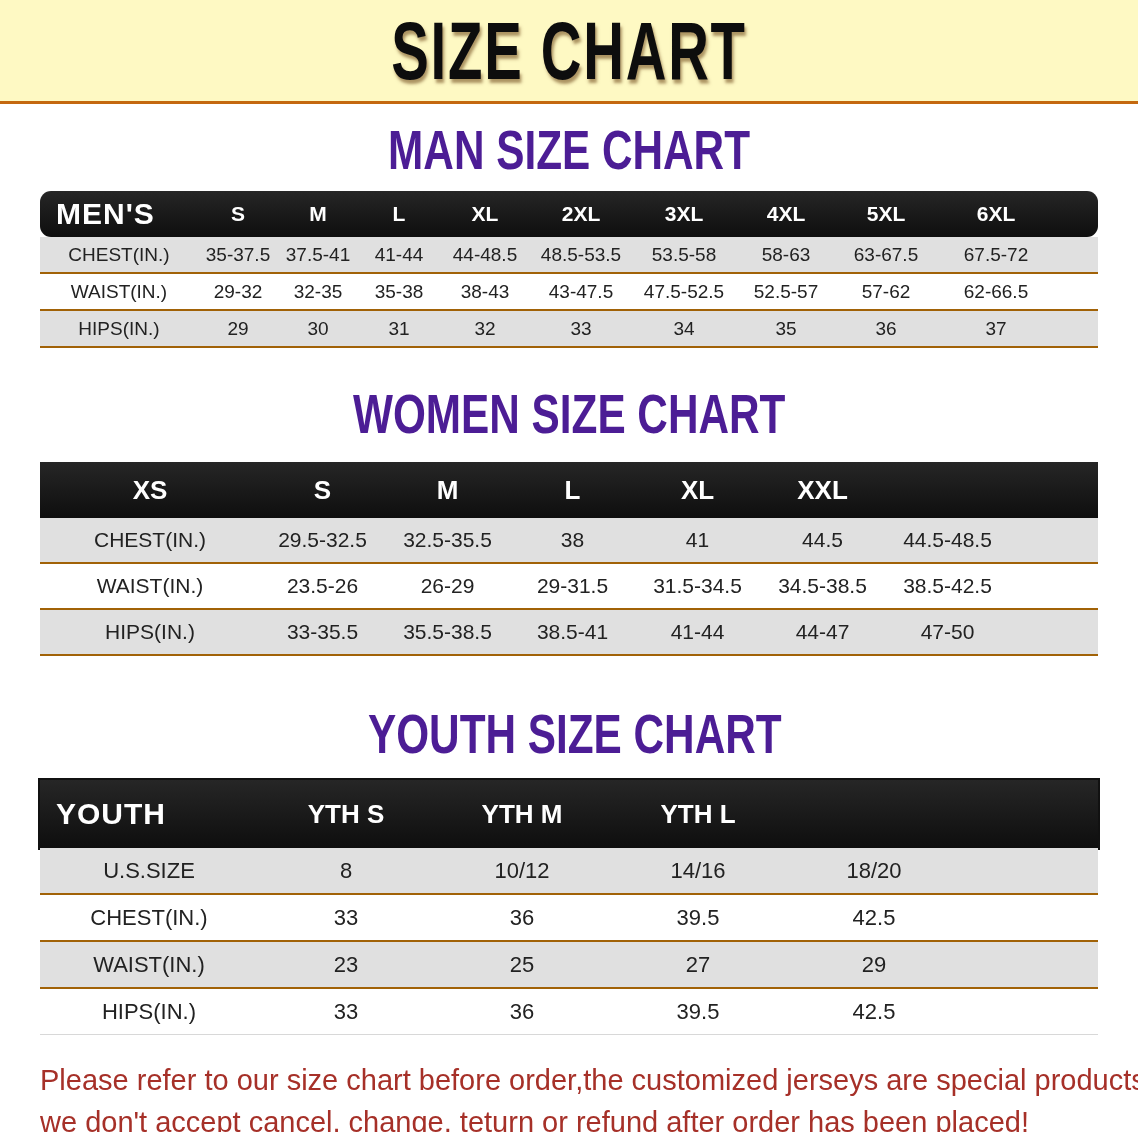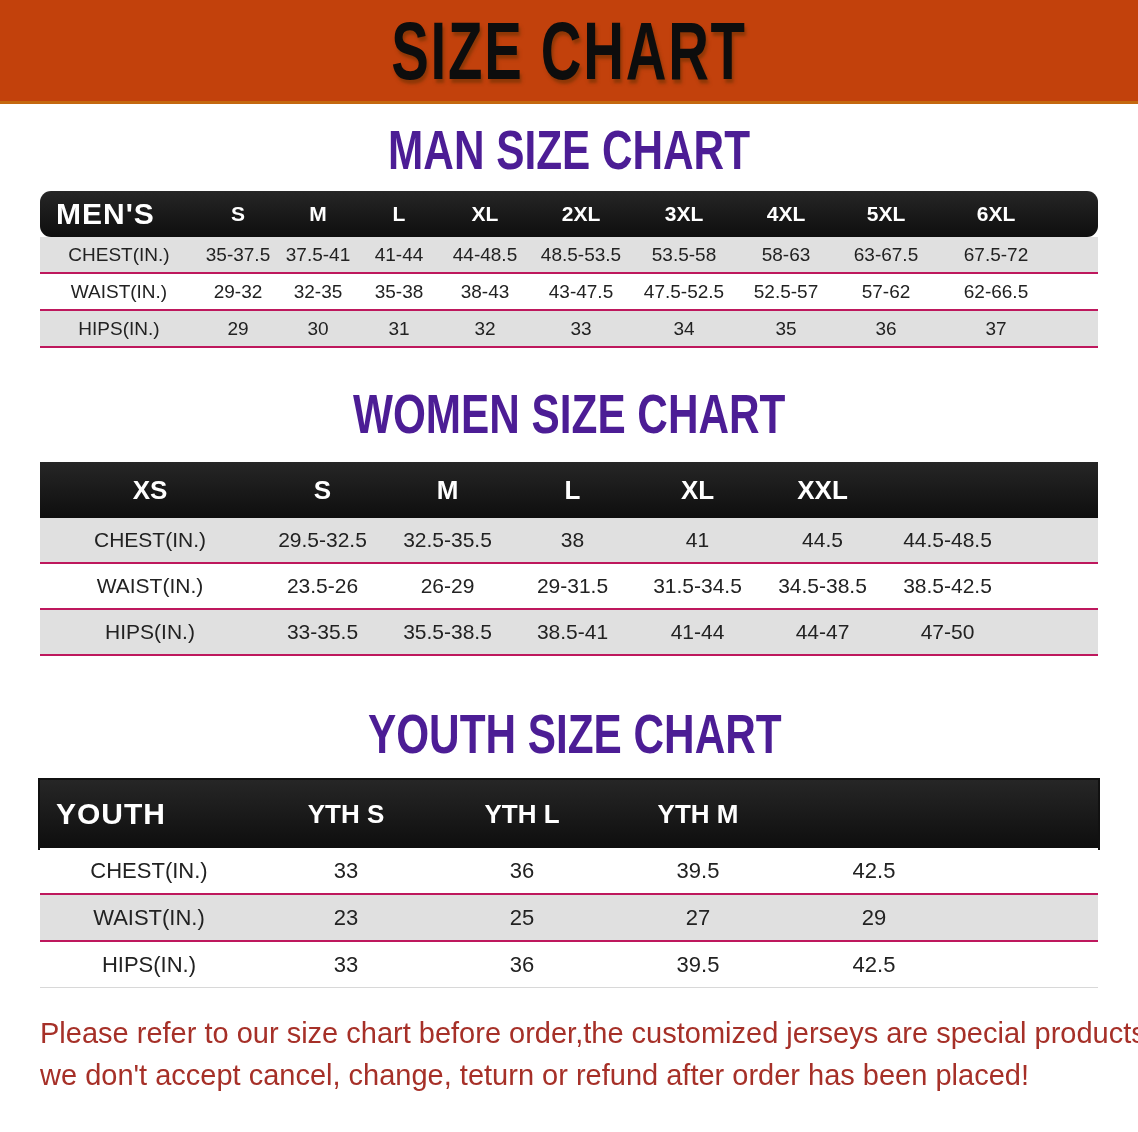--- a/index.html
+++ b/index.html
@@ -3,21 +3,21 @@
 <meta charset="utf-8">
 <style>
   html, body { margin: 0; padding: 0; }
   body {
     width: 1138px; height: 1132px; overflow: hidden;
     background: #ffffff;
     font-family: "Liberation Sans", sans-serif;
     color: #222;
   }
   .banner {
-    height: 101px; background: #c2410c;
+    height: 101px; background: #fef9c3;
     border-bottom: 3px solid #C4680F;
     display: flex; align-items: center; justify-content: center;
   }
   .banner-title {
     font-size: 64px; font-weight: bold; color: #0d0d0d;
     letter-spacing: 2px;
     transform: scale(0.88, 1.28);
     text-shadow: 2px 3px 3px rgba(90,45,0,0.5);
     white-space: nowrap;
   }
@@ -33,21 +33,21 @@
   .size-table { margin: 0 40px; }
   .table-man   { margin-top: 15px; }
   .table-women { margin-top: 22px; }
   .table-youth { margin-top: 20px; }
 
   .row { display: grid; align-items: center; }
   .row.header {
     background: linear-gradient(#262626, #0e0e0e);
     color: #fff;
   }
-  .row.data { background: #ffffff; border-bottom: 2px solid #be185d; }
+  .row.data { background: #ffffff; border-bottom: 2px solid #a16207; }
   .row.data.odd { background: #E0E0E0; }
 
   .cell { text-align: center; white-space: nowrap; }
   .corner { text-align: left; padding-left: 16px; font-weight: bold; letter-spacing: 1px; }
   .hcell { font-weight: bold; }
 
   
   .table-man .row {
     grid-template-columns: 158px 80px 80px 82px 90px 102px 104px 100px 100px 120px;
     padding-right: 44px;
@@ -191,22 +191,29 @@
 </div>
 
 <div class="section-heading heading-youth">
   <span>YOUTH SIZE CHART</span>
 </div>
 
 <div class="size-table table-youth">
   <div class="row header">
     <div class="cell corner">YOUTH</div>
     <div class="cell hcell">YTH S</div>
+    <div class="cell hcell">YTH M</div>
     <div class="cell hcell">YTH L</div>
-    <div class="cell hcell">YTH M</div>
+  </div>
+  <div class="row data odd">
+    <div class="cell label">U.S.SIZE</div>
+    <div class="cell">8</div>
+    <div class="cell">10/12</div>
+    <div class="cell">14/16</div>
+    <div class="cell">18/20</div>
   </div>
   <div class="row data even">
     <div class="cell label">CHEST(IN.)</div>
     <div class="cell">33</div>
     <div class="cell">36</div>
     <div class="cell">39.5</div>
     <div class="cell">42.5</div>
   </div>
   <div class="row data odd">
     <div class="cell label">WAIST(IN.)</div>

